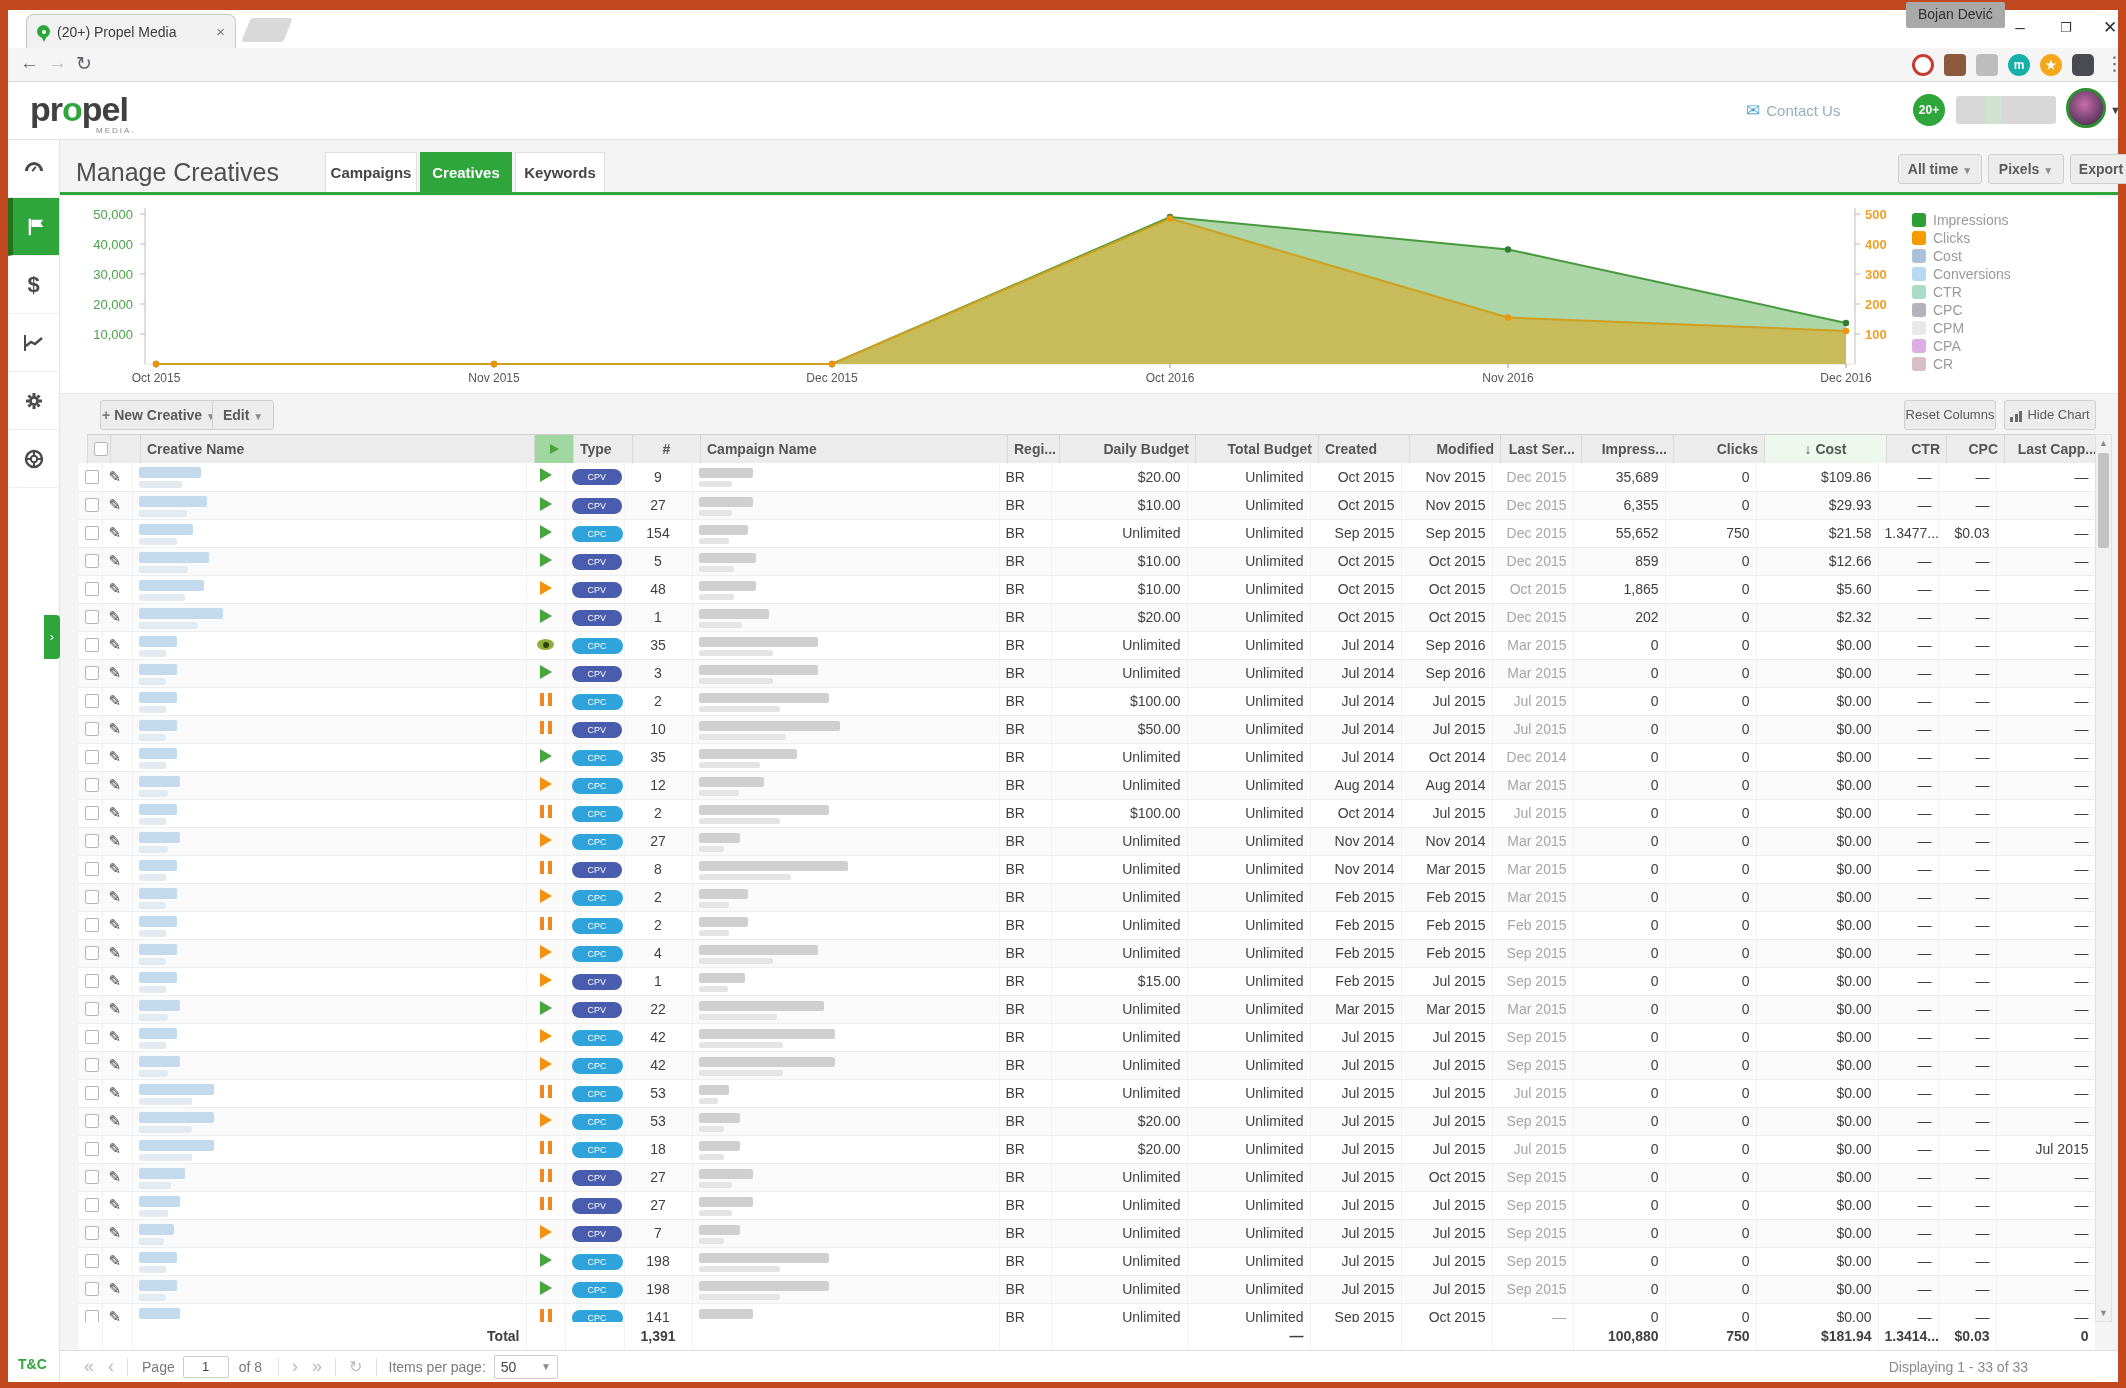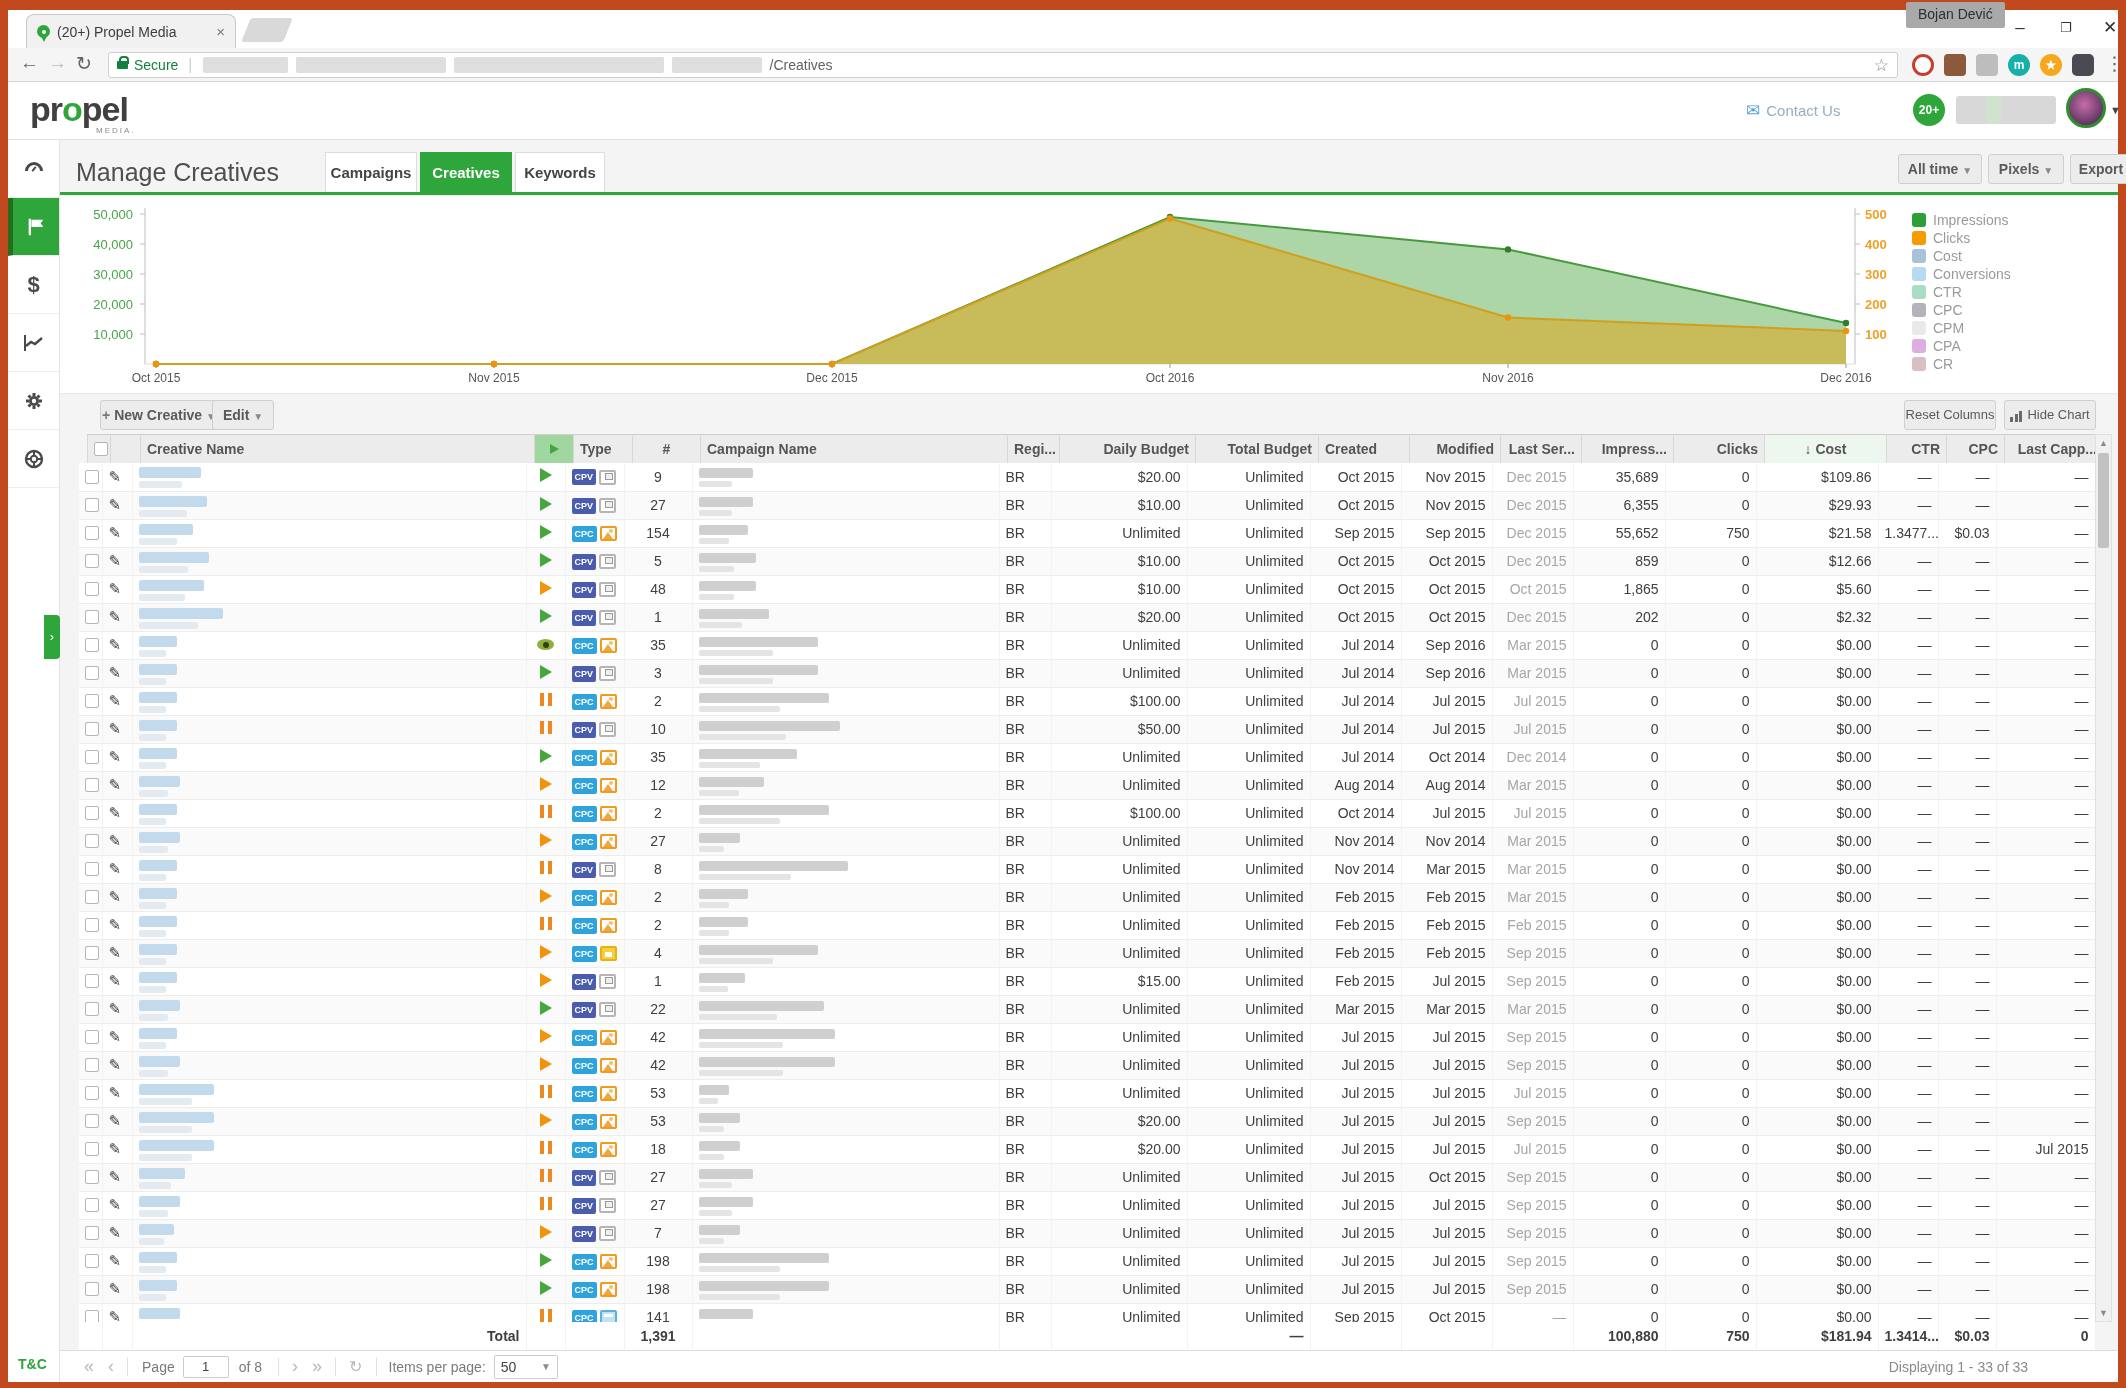--- a/index.html
+++ b/index.html
@@ -84,21 +84,21 @@
   .pencil { font-size:15px; color:#3a3a3a; }
   .blur-name { height:11px; background:#c3d9ec; border-radius:2px; margin-top:2px; }
   .blur-sub { height:7px; background:#e3eaf0; border-radius:2px; margin-top:3px; }
   .blur-camp { height:10px; background:#cfcfcf; border-radius:2px; margin-top:2px; }
   .blur-csub { height:6px; background:#e4e4e4; border-radius:2px; margin-top:3px; }
   .st-play-green { display:inline-block; width:0; height:0; border-left:12px solid #46a53c; border-top:7px solid transparent; border-bottom:7px solid transparent; }
   .st-play-orange { display:inline-block; width:0; height:0; border-left:12px solid #f1930c; border-top:7px solid transparent; border-bottom:7px solid transparent; }
   .st-pause { display:inline-block; width:12px; height:13px; border-left:4px solid #ee8822; border-right:4px solid #ee8822; }
   .st-eye { display:inline-block; position:relative; width:17px; height:11px; background:#8fb03a; border-radius:50%; }
   .st-eye::before { content:''; position:absolute; left:5.5px; top:2.5px; width:6px; height:6px; background:#324015; border-radius:50%; }
-  .tbadge { display:inline-block; font-size:9px; font-weight:bold; color:#fff; padding:3px 3px; border-radius:2px; vertical-align:middle; }
+  .tbadge { display:inline-block; font-size:9px; font-weight:normal; color:#fff; padding:3px 16px; border-radius:8px; vertical-align:middle; }
   .tbadge.cpv { background:#4a5cad; } .tbadge.cpc { background:#2fa3dc; }
   .ic2 { display:inline-block; position:relative; width:17px; height:15px; border-radius:2px; vertical-align:middle; margin-left:3px; }
   .ic2.window { background:#fff; border:2px solid #b5b5b5; }
   .ic2.window::before { content:''; position:absolute; right:1px; top:1px; width:6px; height:5px; border:1.5px solid #9a9a9a; background:#eee; }
   .ic2.image { background:#fff; border:2px solid #f09a1e; }
   .ic2.image::before { content:''; position:absolute; left:1px; bottom:0; border-left:5px solid transparent; border-right:5px solid transparent; border-bottom:7px solid #f0a63c; }
   .ic2.image::after { content:''; position:absolute; right:2px; top:1px; width:4px; height:4px; border-radius:50%; background:#f0c36c; }
   .ic2.image-yellow { background:#f6cf3a; border:2px solid #e3b413; }
   .ic2.image-yellow::before { content:''; position:absolute; left:3px; top:4px; width:7px; height:5px; background:#fff; }
   .ic2.window-blue { background:#bfe2f4; border:2px solid #5fb0dc; }
@@ -134,31 +134,20 @@
   <div class="profile-chip">Bojan Dević</div>
   <span class="winbtn" style="left:1990px;">–</span>
   <span class="winbtn" style="left:2036px; font-size:13px;">❐</span>
   <span class="winbtn" style="left:2080px;">✕</span>
 </div>
 
 <div id="navbar" class="abs">
   <span class="navico" style="left:12px;">←</span>
   <span class="navico" style="left:40px; color:#bdbdbd;">→</span>
   <span class="navico" style="left:68px;">↻</span>
-  <div class="omnibox">
-    <span class="lock"></span>
-    <span class="secure">Secure</span>
-    <span class="url-sep">|</span>
-    <span class="blurbar" style="width:85px;"></span>
-    <span class="blurbar" style="width:150px;"></span>
-    <span class="blurbar" style="width:210px;"></span>
-    <span class="blurbar" style="width:90px;"></span>
-    <span class="url-path">/Creatives</span>
-    <span class="ombx-star">☆</span>
-  </div>
   <span class="ext" style="left:1904px; background:#fff; border:3px solid #c73b30; color:#c73b30; line-height:17px;"></span>
   <span class="ext" style="left:1936px; background:#8a5a3a; border-radius:4px;"></span>
   <span class="ext" style="left:1968px; background:#bdbdbd; border-radius:4px;"></span>
   <span class="ext" style="left:2000px; background:#17b0a8;">m</span>
   <span class="ext" style="left:2032px; background:#f5a81c;">★</span>
   <span class="ext" style="left:2064px; background:#4a4a52; border-radius:5px;"></span>
   <span class="navico" style="left:2097px; color:#5f6368;">⋮</span>
 </div>
 
 <div id="appheader" class="abs">

